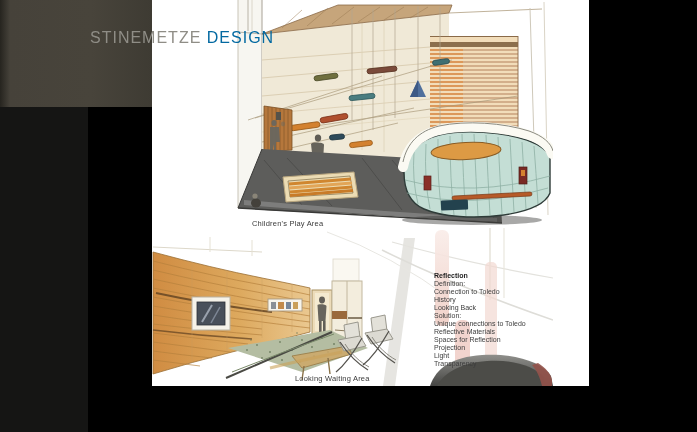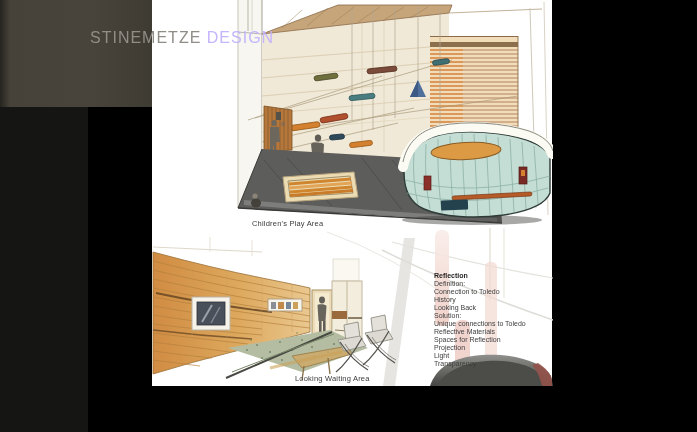--- a/index.html
+++ b/index.html
@@ -2,25 +2,25 @@
 <html><head>
 <meta charset="utf-8">
 <style>
   html,body{margin:0;padding:0;background:#000;}
   body{width:697px;height:432px;position:relative;overflow:hidden;
        font-family:"Liberation Sans", sans-serif;}
   .abs{position:absolute;}
   #olive-panel{left:0;top:0;width:152px;height:107px;
     background:linear-gradient(90deg,#26241f 0px,#46423a 10px,#48443b 60%,#3e3b33 100%);}
   #dark-strip{left:0;top:107px;width:88px;height:325px;background:#151514;}
-  #slide{left:152px;top:0;width:400px;height:386px;background:#ffffff;}
+  #slide{left:152px;top:0;width:437px;height:386px;background:#ffffff;}
   #brand-title{left:90px;top:30px;height:16px;line-height:16px;font-size:16px;
     letter-spacing:1px;white-space:nowrap;z-index:5;}
   #brand-title .muted{color:#8f8d86;}
-  #brand-title .strong{color:#c4b5fd;}
+  #brand-title .strong{color:#0369a1;}
   .caption{position:absolute;font-size:7.5px;color:#3a3a3a;letter-spacing:.2px;white-space:nowrap;}
   #reflection-list{position:absolute;left:282px;top:272px;font-size:7px;line-height:8px;
     color:#3d3d3d;white-space:nowrap;}
   #reflection-list .hd{font-weight:bold;color:#1f1f1f;}
   svg{position:absolute;left:0;top:0;}
 </style>
 </head>
 <body>
 
 <div id="olive-panel" class="abs"></div>

